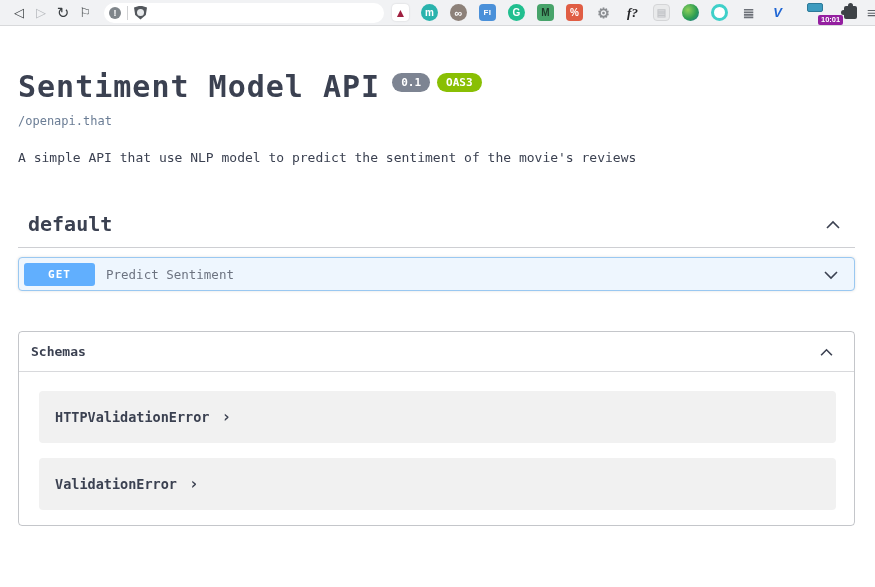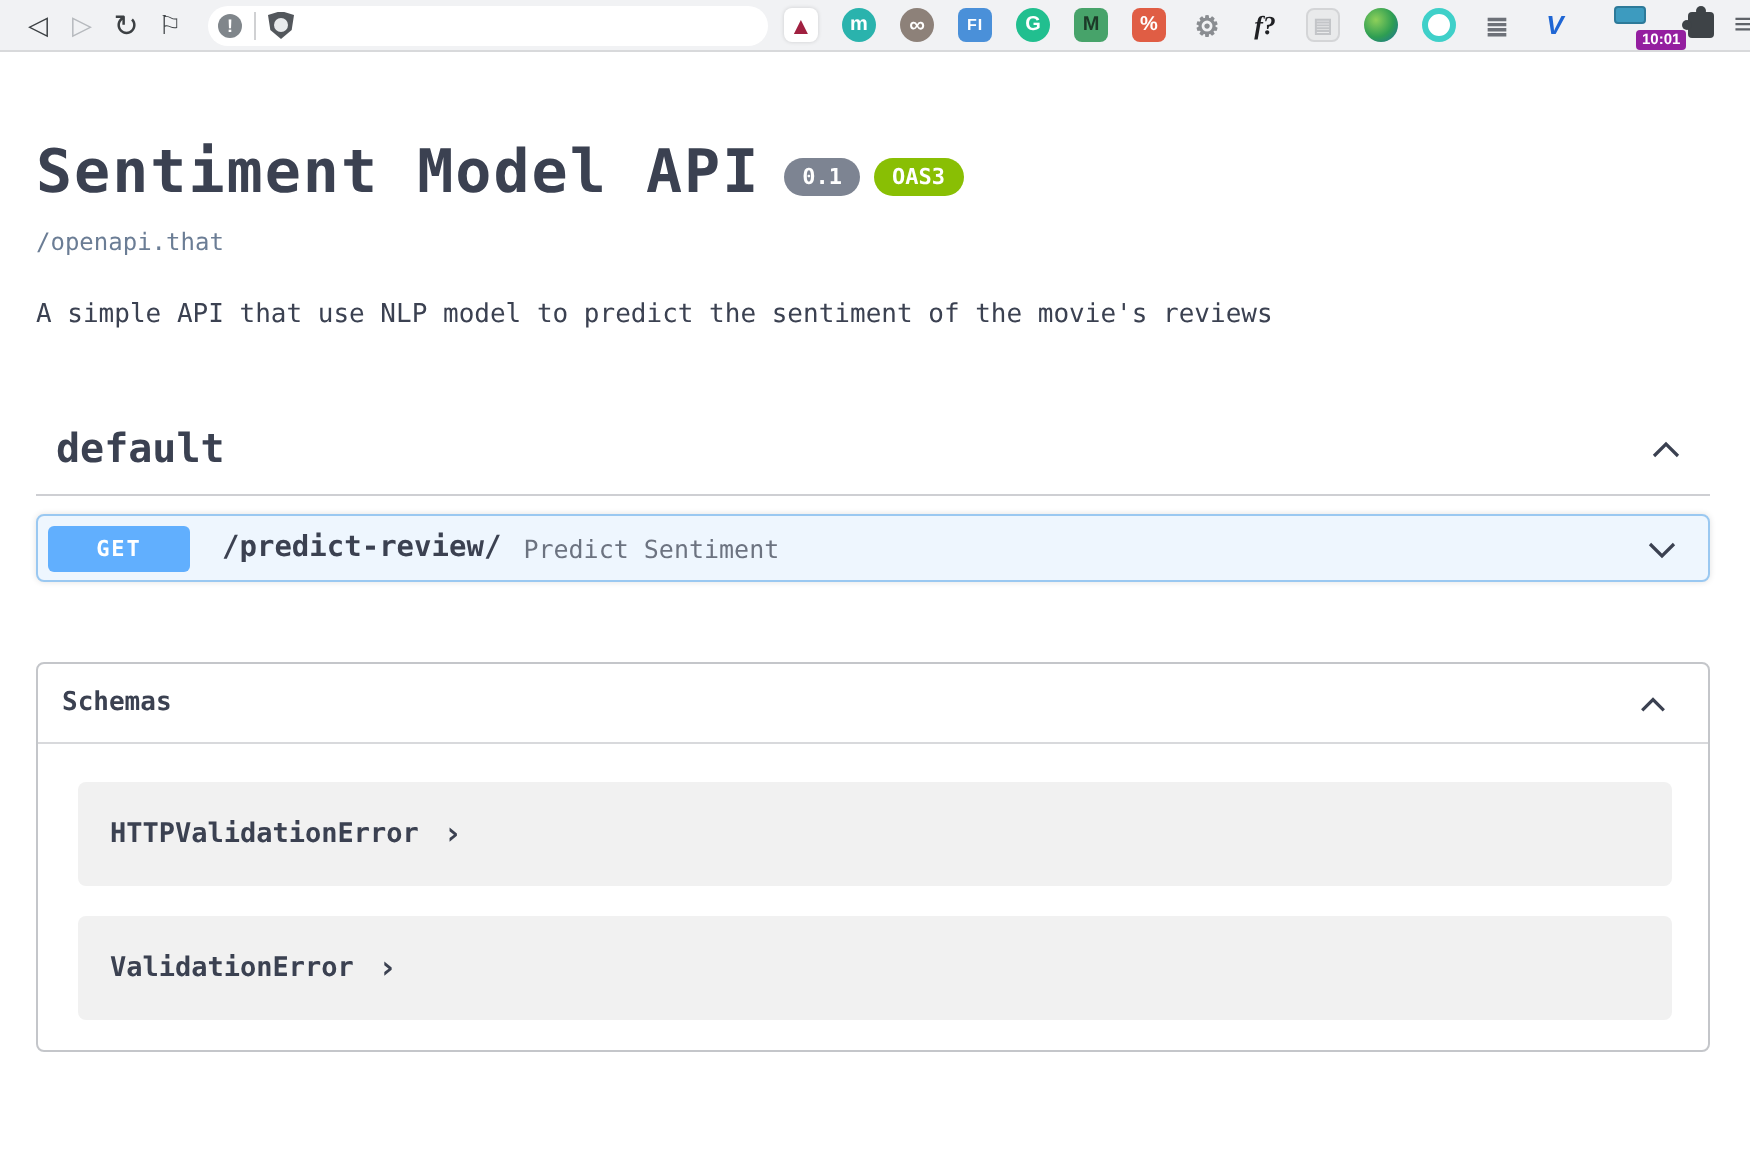--- a/index.html
+++ b/index.html
@@ -99,21 +99,21 @@
   }
   .ext.puzzle::after {
     content: ""; position: absolute; left: -3px; top: 4px;
     width: 5px; height: 5px; border-radius: 50%; background: #3e4347;
   }
   .menu-btn { color: #5f6368; font-size: 15px; font-weight: bold; margin-left: 10px; cursor: pointer; }
 
   
   .content { padding: 0 20px 0 18px; }
 
-  .info-head { margin-top: 44px; display: flex; align-items: center; }
+  .info-head { margin-top: 44px; display: flex; align-items: flex-start; }
   .page-title {
     font-size: 30px; font-weight: bold; line-height: 34px;
     color: #3b4151; letter-spacing: 1px;
   }
   .badges { display: flex; gap: 7px; margin-left: 12px; margin-top: 3px; }
   .badge {
     border-radius: 50px; color: #ffffff;
     font-size: 11px; font-weight: bold;
     padding: 3px 9px; line-height: 1.2;
   }
@@ -243,21 +243,20 @@
       <span class="tag-title">default</span>
       <span class="chev">
         <svg width="16" height="10" viewBox="0 0 16 10">
             <polyline points="2,8 8,2 14,8" fill="none" stroke="#3b4151" stroke-width="1.6"></polyline>
           </svg>
       </span>
     </div>
 
     <div class="opblock">
       <span class="method-badge">GET</span>
-      <span class="op-path">/predict-review/</span>
       <span class="op-summary">Predict Sentiment</span>
       <span class="chev ml-auto">
         <svg width="16" height="10" viewBox="0 0 16 10">
             <polyline points="2,2 8,8 14,2" fill="none" stroke="#3b4151" stroke-width="1.6"></polyline>
           </svg>
       </span>
     </div>
   </div>
 
   <div class="schemas-card">

